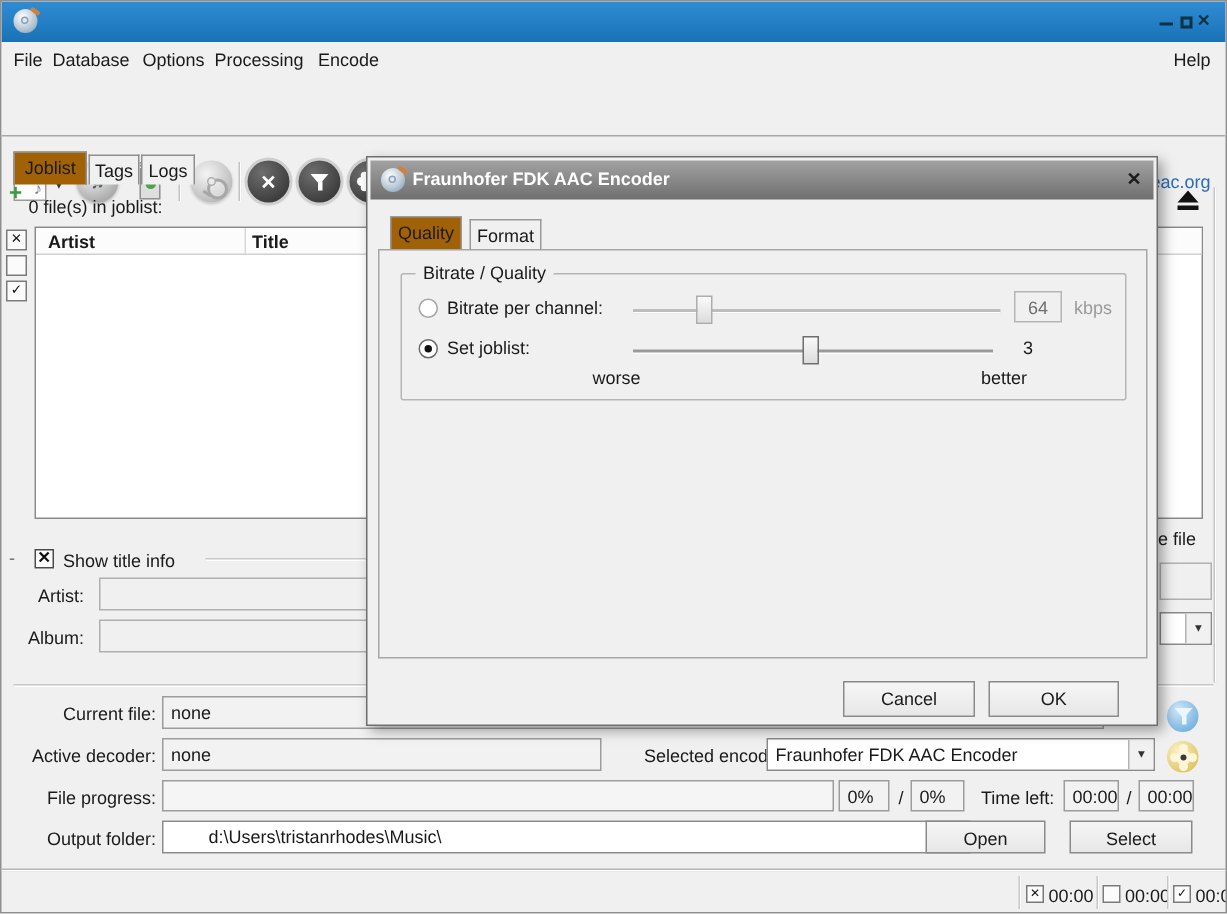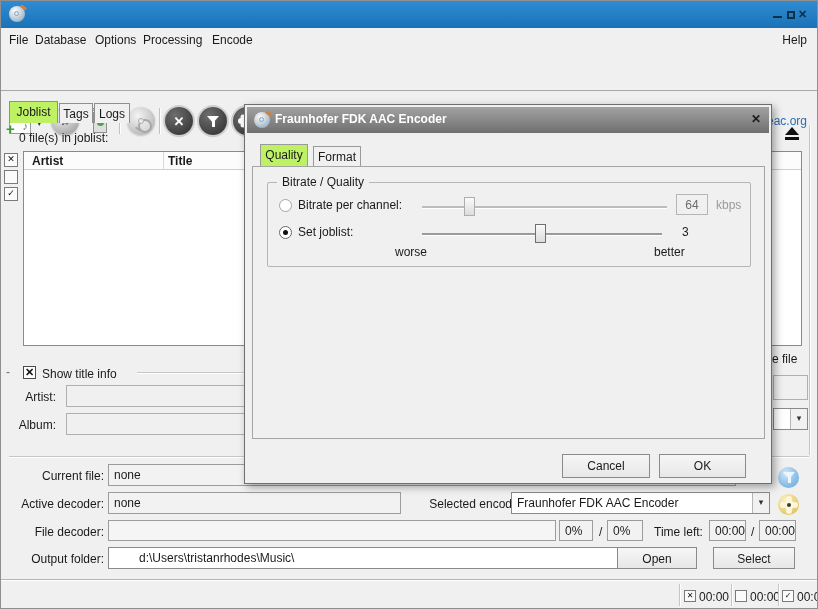--- a/index.html
+++ b/index.html
@@ -65,21 +65,21 @@
   .pausebars i{display:inline-block;width:3px;height:11px;background:#fff;margin:0 1.5px;}
   .octagon{position:absolute;left:352px;top:56px;width:28px;height:28px;
     background:radial-gradient(circle at 35% 30%, #dcdcdc, #9d9d9d);
     clip-path:polygon(30% 0,70% 0,100% 30%,100% 70%,70% 100%,30% 100%,0 70%,0 30%);
     display:flex;align-items:center;justify-content:center;color:#fff;font-weight:bold;font-size:13px;}
   .weblink{position:absolute;right:10px;top:63px;color:#2a6db5;}
 
   
   .tab{position:absolute;background:#f0f0f0;border:1px solid #8f8f8f;border-bottom:none;
     text-align:center;box-sizing:border-box;padding-top:3px;}
-  .tab.active{z-index:2;background:#bef264;}
+  .tab.active{z-index:2;background:#a16207;}
 
   
   .mini-btn{position:absolute;width:14px;height:14px;background:#fbfbfb;border:1px solid #7a7a7a;
     box-sizing:border-box;font-size:9px;line-height:11px;text-align:center;color:#111;}
   .xcheck{position:absolute;width:13px;height:13px;background:#fdfdfd;border:1px solid #4a4a4a;
     box-sizing:border-box;text-align:center;font-size:11px;line-height:11px;font-weight:bold;color:#111;}
 
   
   .field{position:absolute;background:#f2f2f2;border:1px solid #9c9c9c;box-sizing:border-box;
     padding:3px 5px 0 5px;overflow:hidden;white-space:nowrap;}
@@ -264,21 +264,21 @@
   <div class="field" style="left:107px;top:463px;width:628px;height:22px;">none</div>
 
   <div class="label-r" style="left:0px;top:496px;width:103px;">Active decoder:</div>
   <div class="field" style="left:107px;top:491px;width:293px;height:22px;">none</div>
   <div class="label-r" style="left:425px;top:496px;width:100px;text-align:right;">Selected encoder:</div>
   <div class="combo" style="left:510px;top:491px;width:259px;height:22px;">
     <span>Fraunhofer FDK AAC Encoder</span>
     <span class="arrow">▾</span>
   </div>
 
-  <div class="label-r" style="left:0px;top:524px;width:103px;">File decoder:</div>
+  <div class="label-r" style="left:0px;top:524px;width:103px;">File progress:</div>
   <div class="field" style="left:107px;top:519px;width:448px;height:21px;background:#f5f5f5;"></div>
   <div class="field" style="left:558px;top:519px;width:34px;height:21px;">0%</div>
   <div class="abs" style="left:598px;top:524px;">/</div>
   <div class="field" style="left:606px;top:519px;width:36px;height:21px;">0%</div>
   <div class="abs" style="left:653px;top:524px;">Time left:</div>
   <div class="field" style="left:708px;top:519px;width:37px;height:21px;">00:00</div>
   <div class="abs" style="left:750px;top:524px;">/</div>
   <div class="field" style="left:758px;top:519px;width:37px;height:21px;">00:00</div>
 
   <div class="label-r" style="left:0px;top:551px;width:103px;">Output folder:</div>

